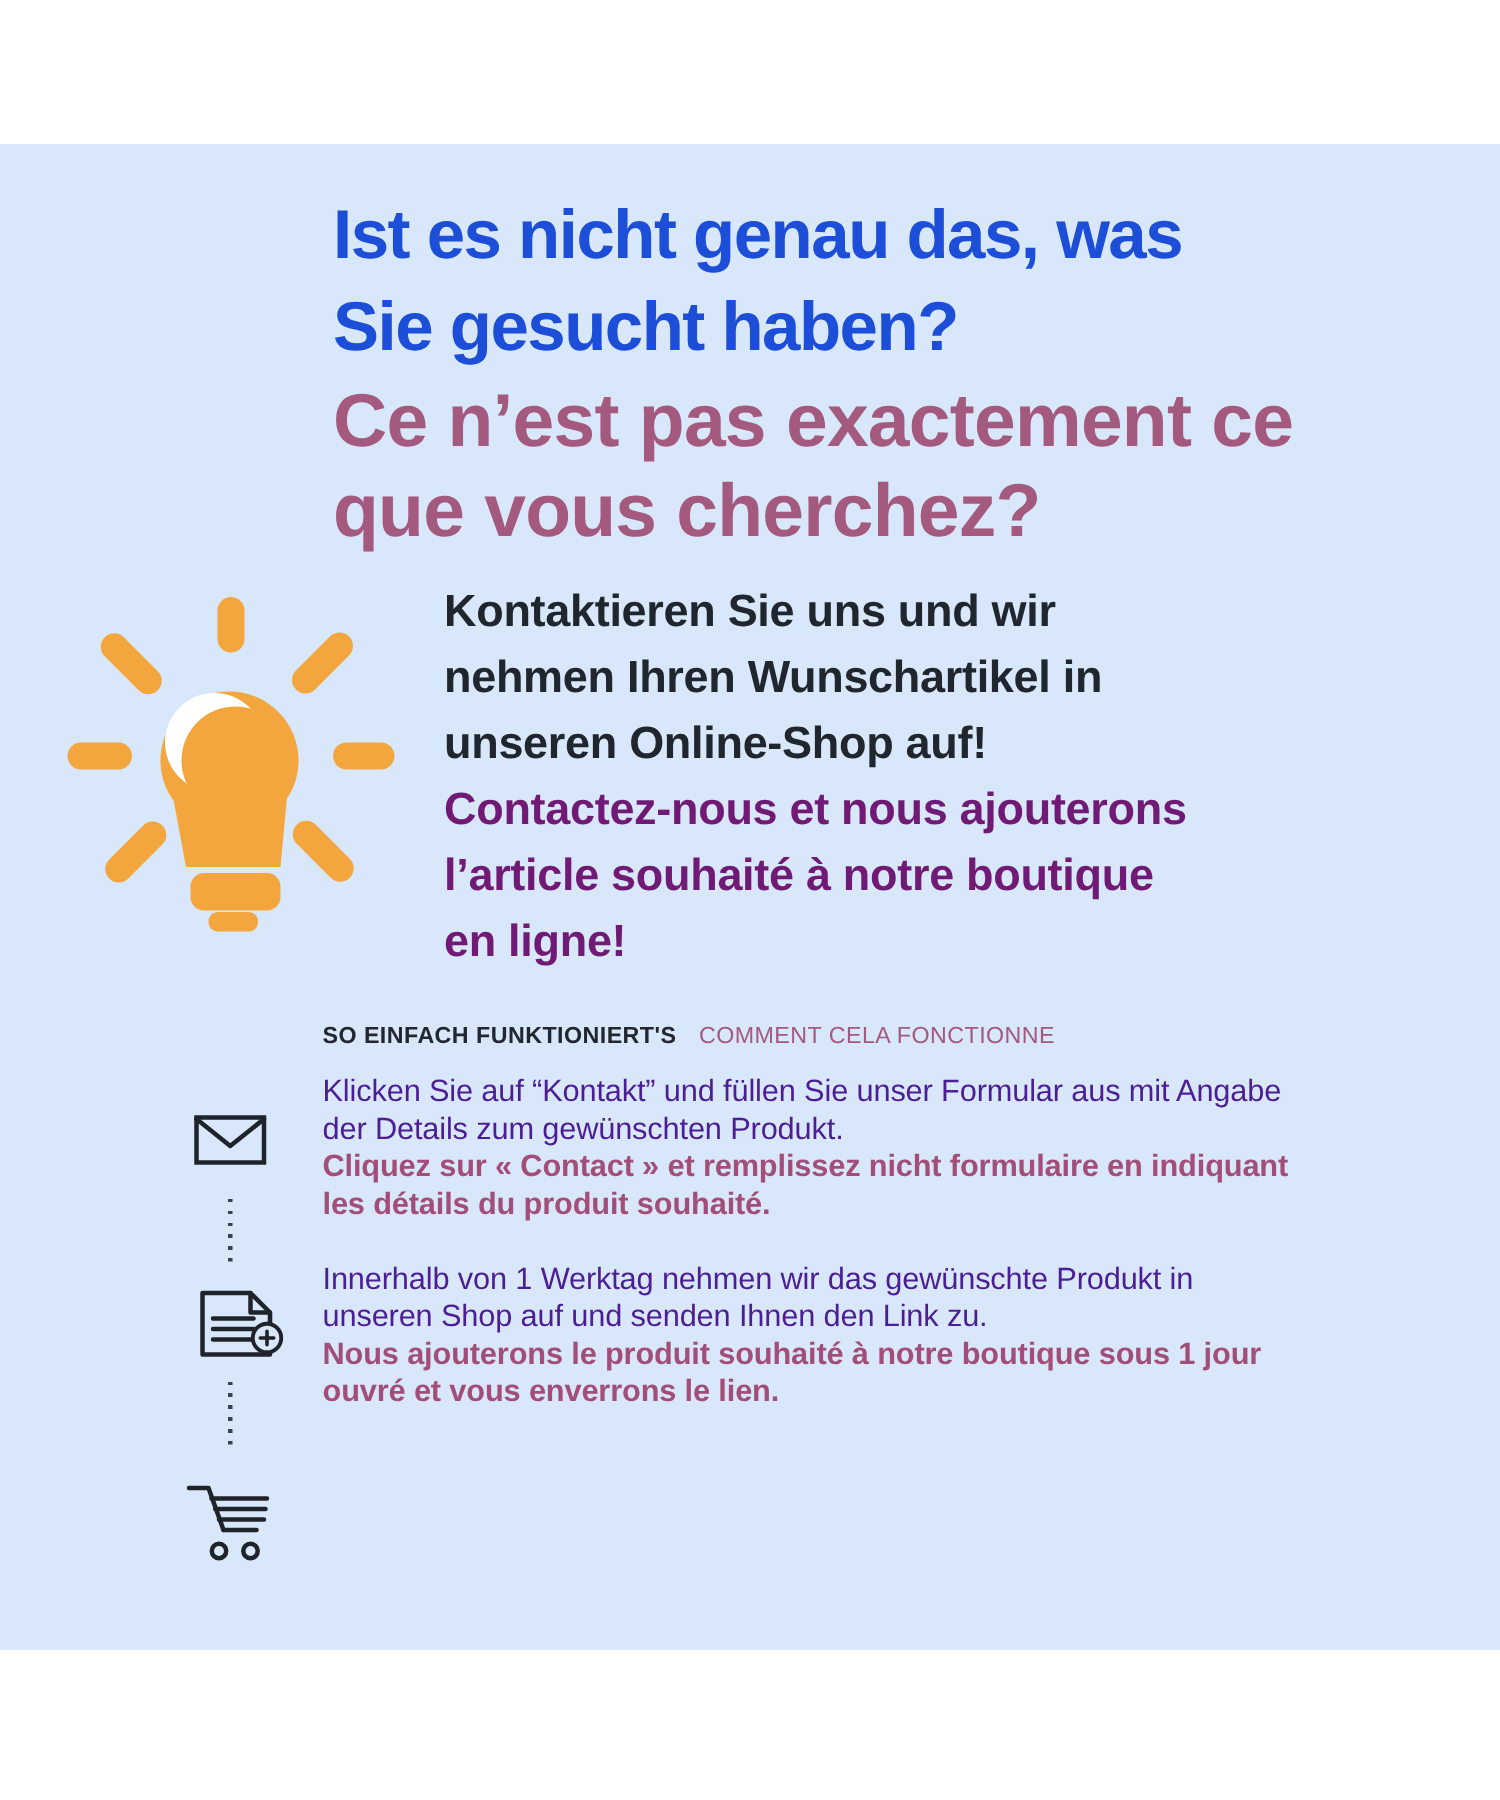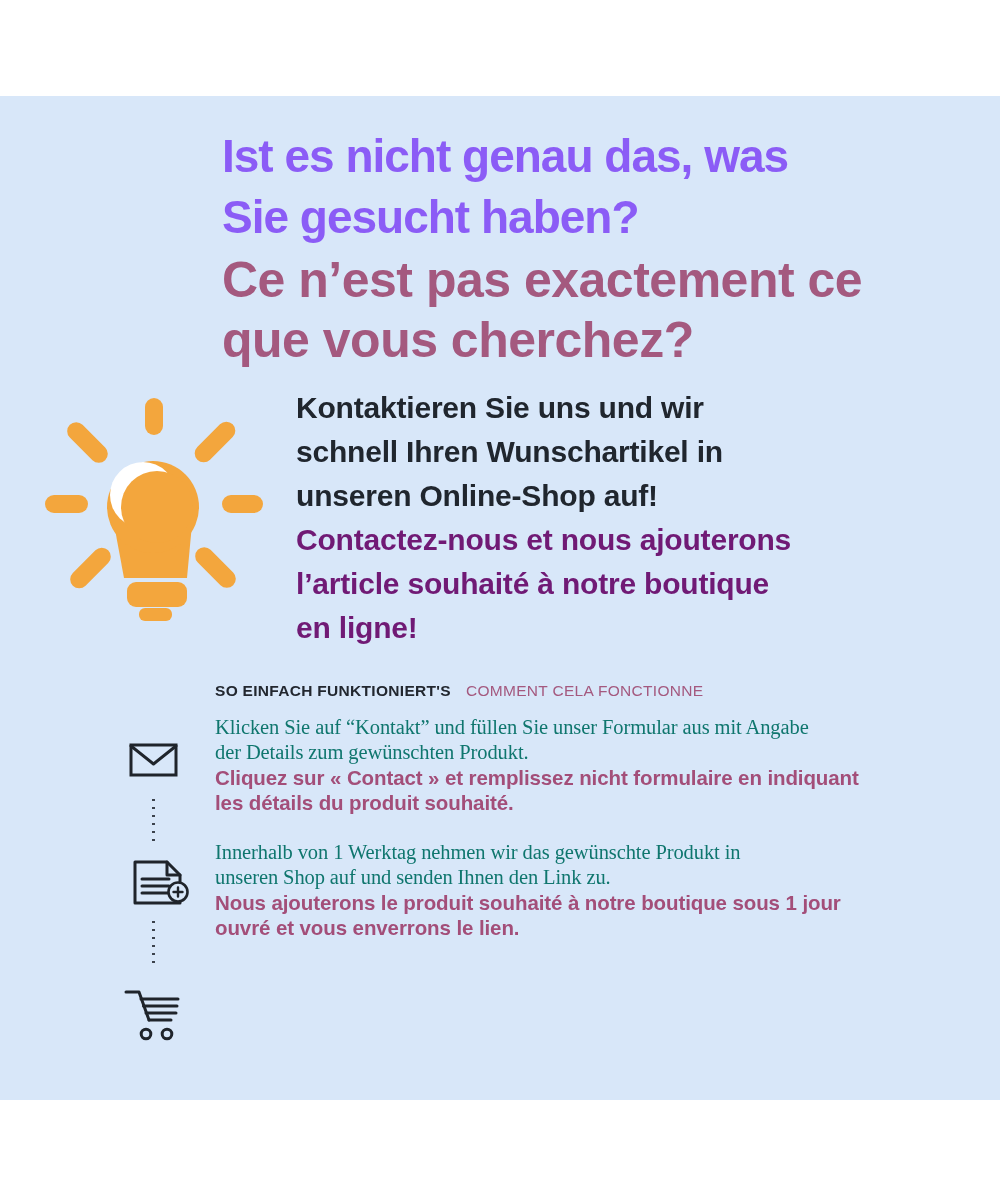--- a/index.html
+++ b/index.html
@@ -16,21 +16,21 @@
     position: absolute;
     left: 0; top: 96px;
     width: 1000px; height: 1004px;
     background: #d8e7f9;
   }
   .ml { white-space: pre-line; }
 
   .h-de {
     position: absolute; left: 222px; top: 126px; width: 740px;
     font-size: 46px; font-weight: bold; line-height: 61px;
-    letter-spacing: -1px; color: #8b5cf6;
+    letter-spacing: -1px; color: #1d4ed8;
   }
   .h-fr {
     position: absolute; left: 222px; top: 250px; width: 740px;
     font-size: 50px; font-weight: bold; line-height: 60px;
     letter-spacing: -0.5px; color: #a4597f;
   }
 
   .bulb { position: absolute; left: 40px; top: 392px; width: 230px; height: 235px; }
 
   .intro-de {
@@ -48,21 +48,21 @@
     position: absolute; left: 215px; top: 682px;
     display: inline-flex; gap: 15px; align-items: flex-start;
   }
   .how-de { font-size: 15.5px; font-weight: bold; letter-spacing: 0.3px; color: #22272f; }
   .how-fr { font-size: 15.5px; font-weight: normal; letter-spacing: 0.3px; color: #a4597f; }
 
   .step { position: absolute; left: 215px; width: 725px; }
   .s1 { top: 715px; }
   .s2 { top: 840px; }
   .s3 { top: 962px; }
-  .sg { font-size: 20.5px; line-height: 25px; color: #0f766e; letter-spacing: -0.1px; font-family: Liberation Serif, serif; }
+  .sg { font-size: 20.5px; line-height: 25px; color: #4c1d95; letter-spacing: -0.1px; }
   .sf { font-size: 20.5px; line-height: 25px; color: #a34e79; font-weight: bold; letter-spacing: -0.1px; }
 
   .ic { position: absolute; }
   .ic-envelope { left: 128px; top: 742px; width: 51px; height: 36px; }
   .ic-doc      { left: 129px; top: 856px; width: 60px; height: 54px; }
   .ic-cart     { left: 119px; top: 986px; width: 66px; height: 58px; }
 
   .dots {
     position: absolute; left: 152px; width: 2.5px; height: 42px;
     background: repeating-linear-gradient(to bottom, #3b424c 0 2.5px, transparent 2.5px 8px);
@@ -93,21 +93,21 @@
       <path d="M 74 132 L 152 132 L 147 186 L 84 186 Z"></path>
       <circle cx="113" cy="115" r="46"></circle>
       <circle cx="103" cy="103" r="33" fill="#ffffff"></circle>
       <circle cx="117" cy="115" r="36"></circle>
       <rect x="87" y="190" width="60" height="25" rx="9"></rect>
       <rect x="99" y="216" width="33" height="13" rx="6"></rect>
     </g>
   </svg>
 
   <div class="intro-de ml">Kontaktieren Sie uns und wir
-schnell Ihren Wunschartikel in
+nehmen Ihren Wunschartikel in
 unseren Online-Shop auf!</div>
   <div class="intro-fr ml">Contactez-nous et nous ajouterons
 l’article souhaité à notre boutique
 en ligne!</div>
 
   <div class="how">
     <span class="how-de">SO EINFACH FUNKTIONIERT'S</span>
     <span class="how-fr">COMMENT CELA FONCTIONNE</span>
   </div>
 

